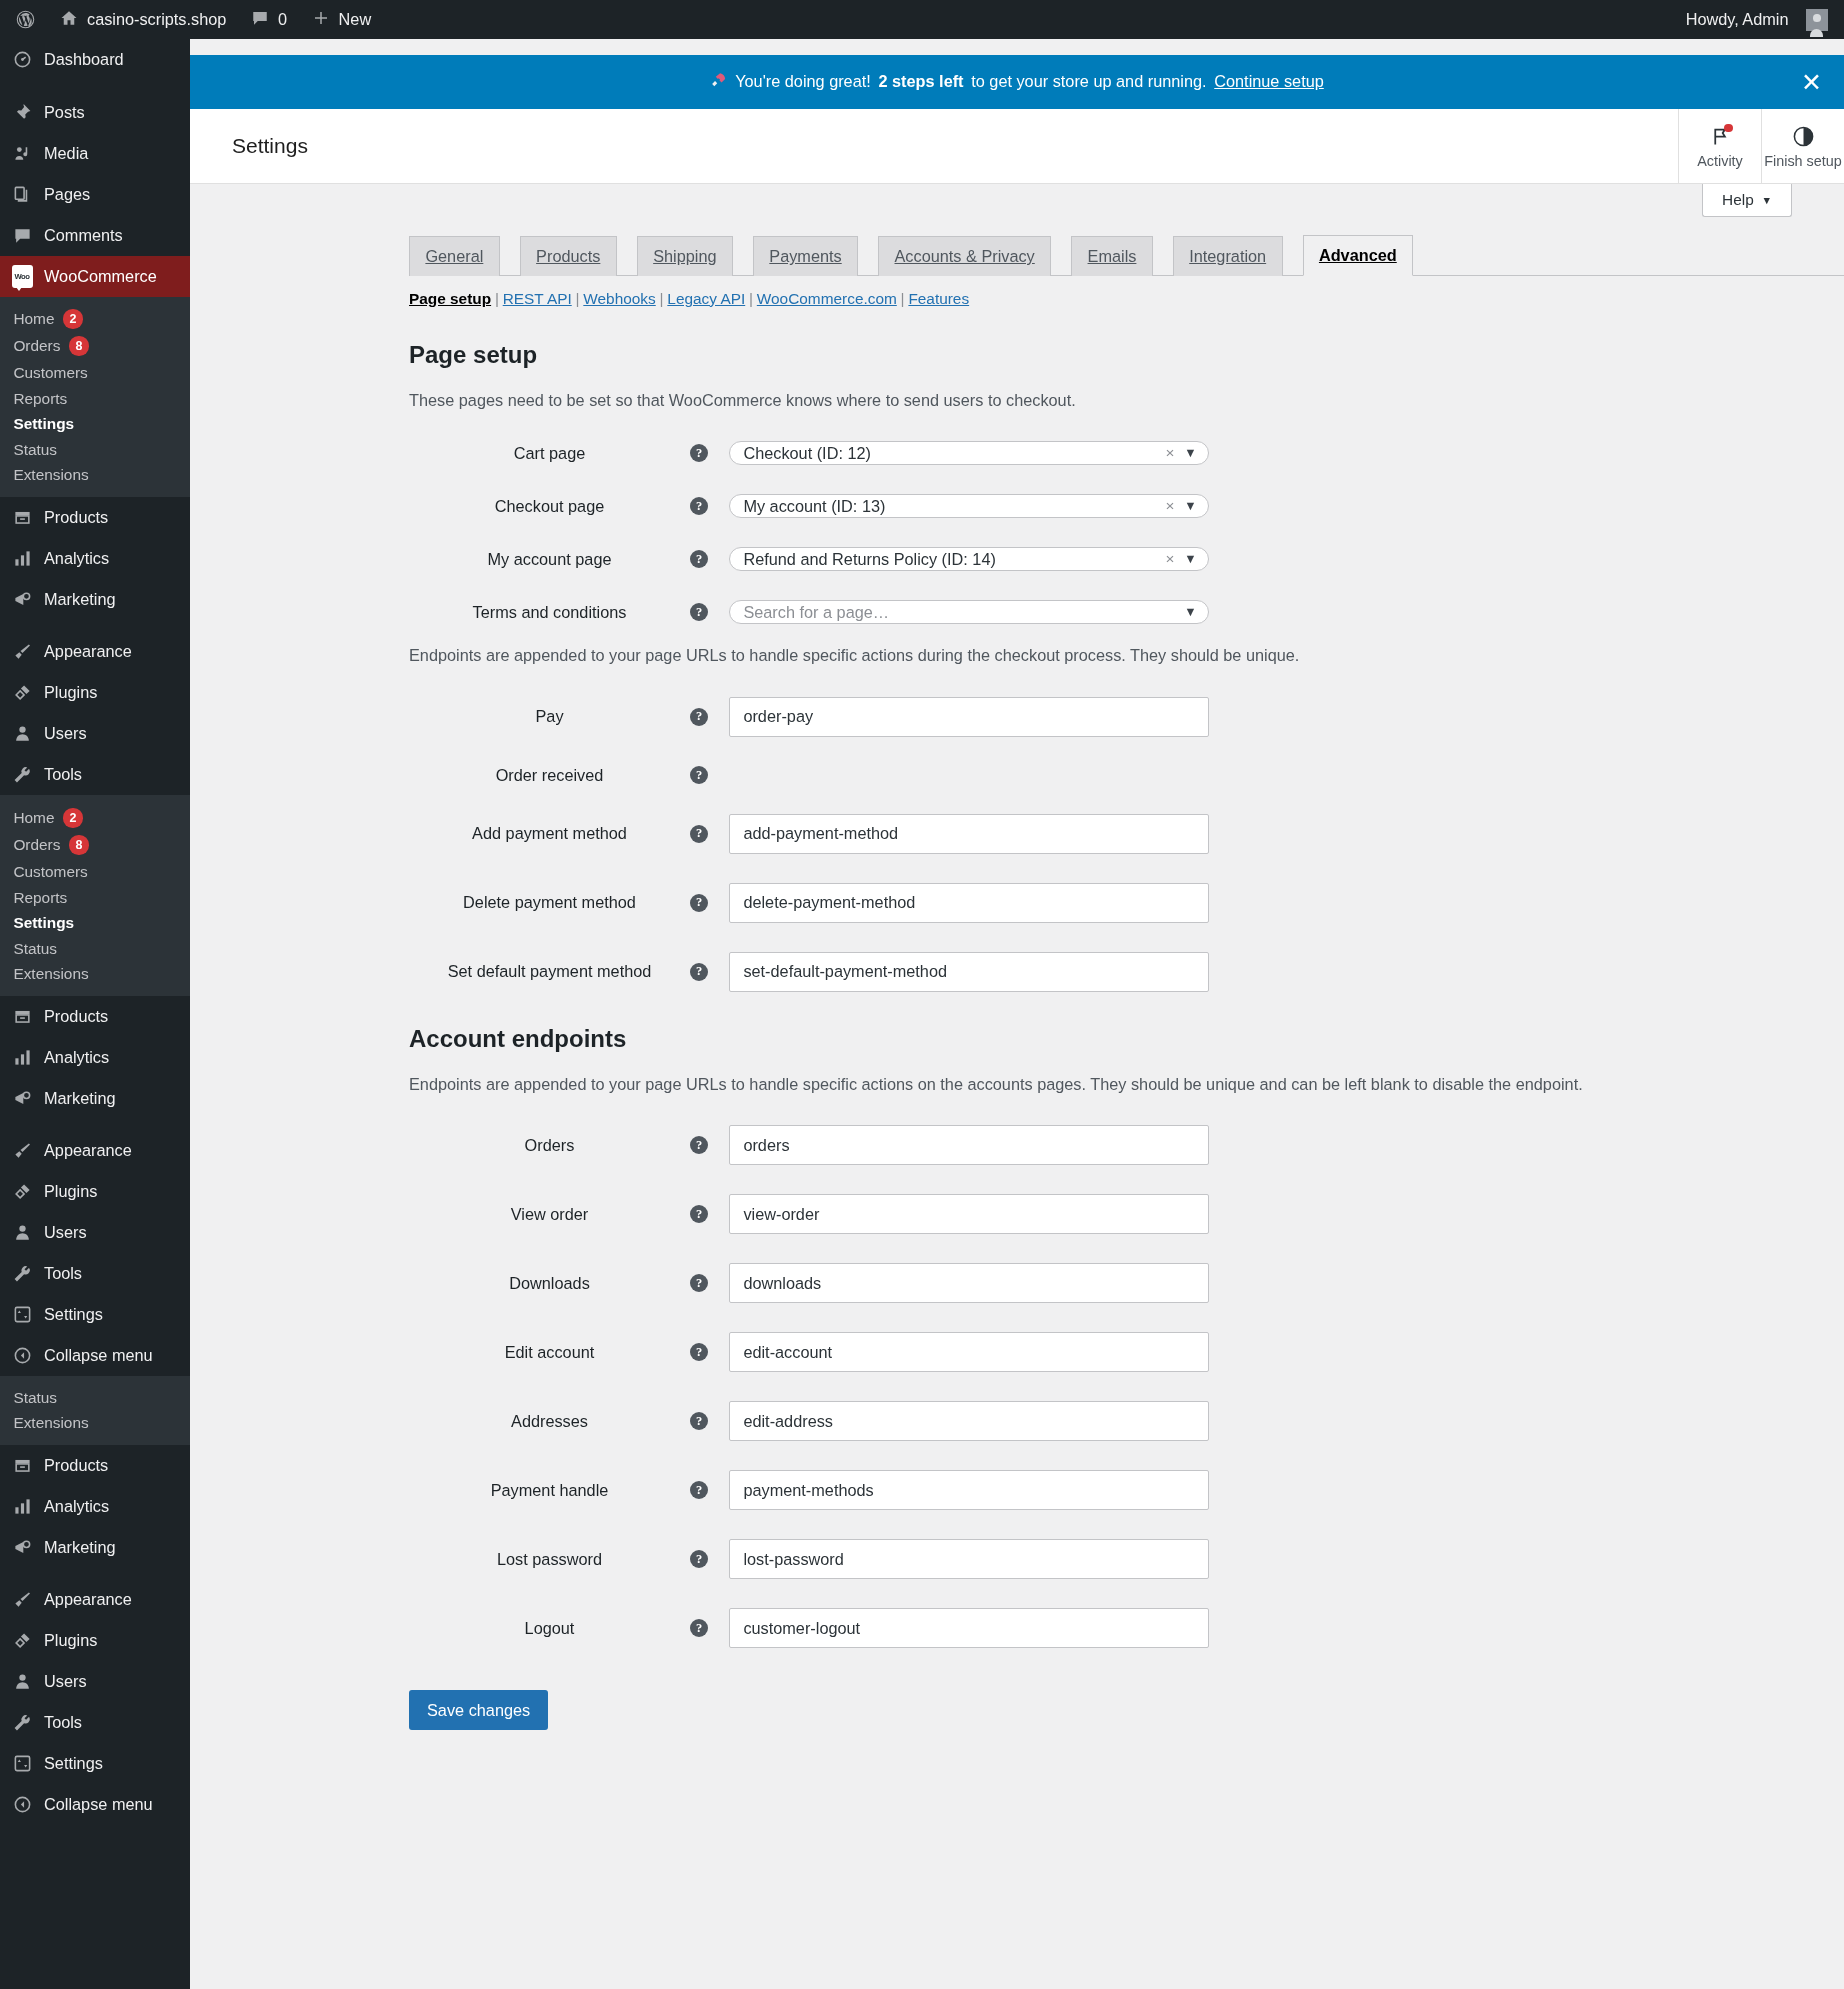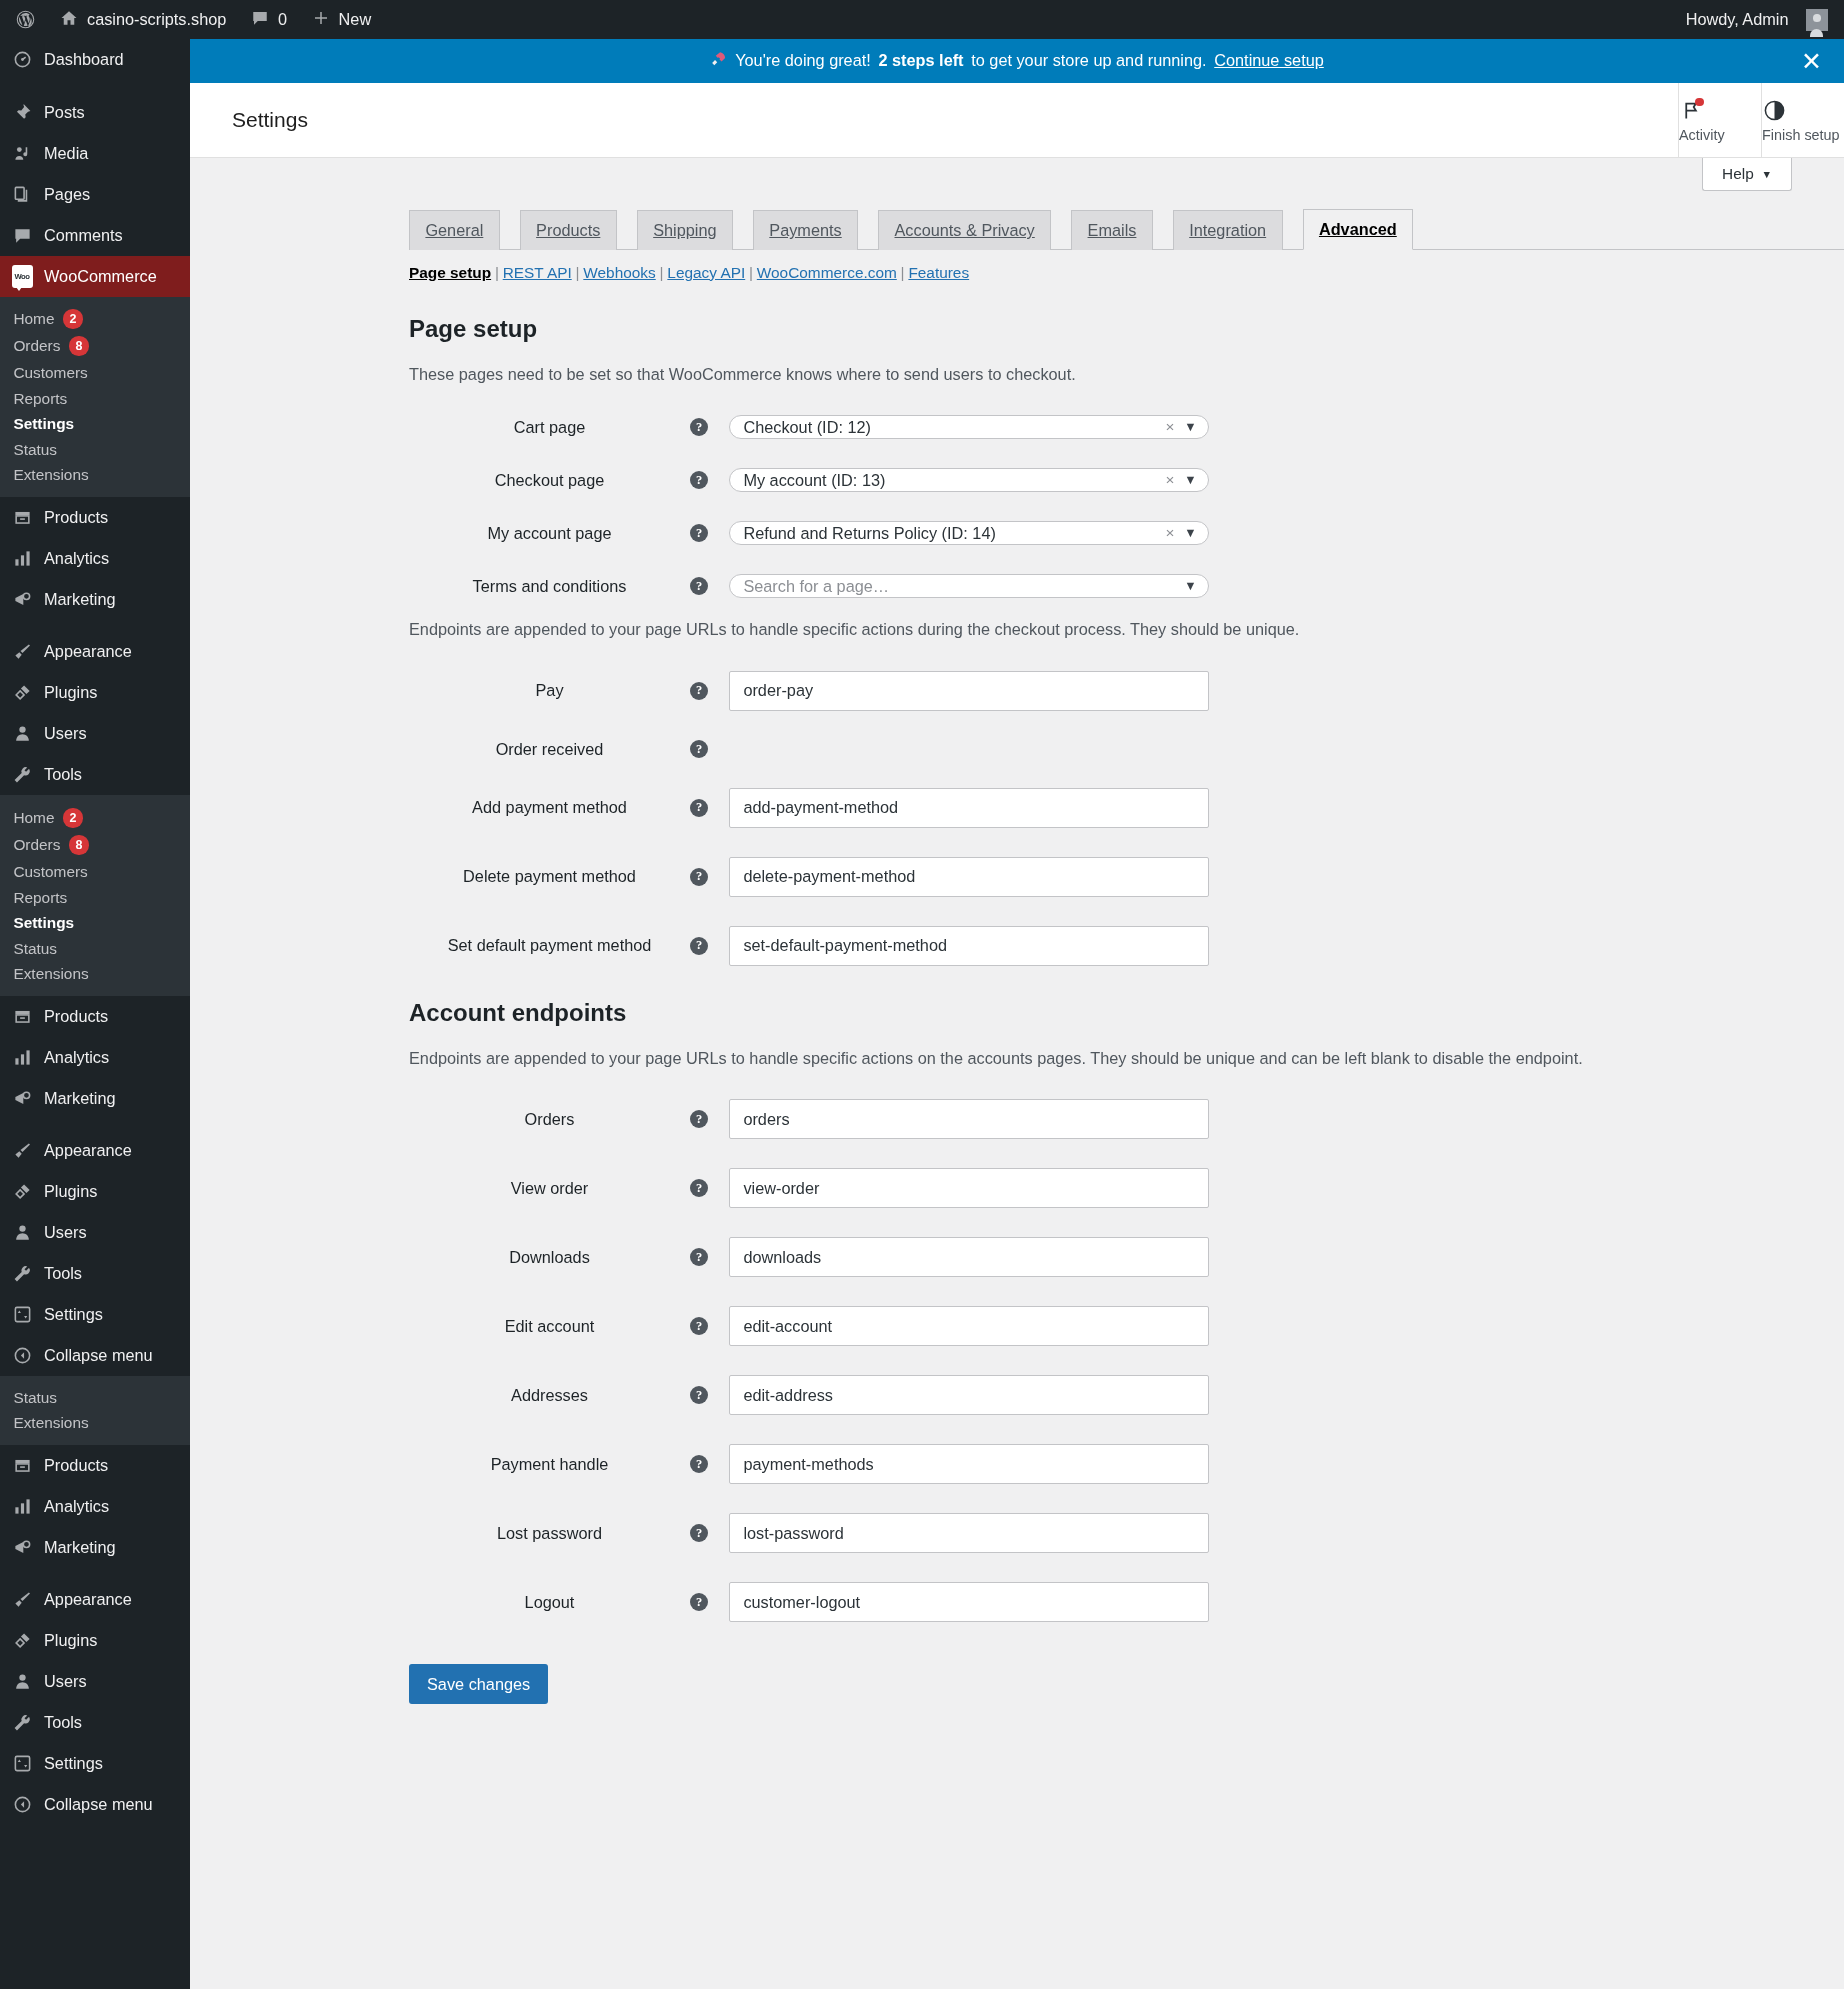--- a/index.html
+++ b/index.html
@@ -78,43 +78,43 @@
   }
   .woo-badge::after{content:"";position:absolute;bottom:-3.8px;left:4.8px;border-left:3.8px solid transparent;border-right:3.8px solid transparent;border-top:4.8px solid #fff;}
 
   
   #content {
     position:absolute; top:39px; left:190px; width:1654px; height:1950px;
     background:#f0f0f1; overflow:hidden;
   }
 
   #store-notice {
-    height:44px; background:#007cba; color:#fff;
+    height:54px; background:#007cba; color:#fff;
     display:flex; align-items:center; justify-content:center;
-    position:relative; font-size:16.3px;
+    position:relative; font-size:16.3px;margin-top:16px;
   }
   #store-notice .msg { display:flex; align-items:center; gap:7.7px; }
   #store-notice a { color:#fff; text-decoration:underline; }
   #store-notice .close {
     position:absolute; right:21px; top:50%; transform:translateY(-50%);
     width:23px;height:23px; display:flex;align-items:center;justify-content:center;
     font-size:25px; line-height:1; font-weight:300; color:#fff;
   }
 
   #wc-header {
     background:#fff; height:75px;
     display:flex; align-items:center; padding:0 0 0 42px;
     border-bottom:1px solid #e0e0e0;
     position:relative;
   }
   #wc-header .title { font-size:21px; color:#1e1e1e; }
   #wc-header .right { position:absolute; right:0; top:0; height:75px; display:flex; }
   .hdr-btn {
     width:83px; height:75px;
-    display:flex; flex-direction:column; align-items:flex-start; justify-content:center;
+    display:flex; flex-direction:column; align-items:center; justify-content:center;
     gap:4.8px; border-left:1px solid #e0e0e0; font-size:14.4px; color:#50575e;
   }
   .hdr-btn .ico { position:relative; width:25px;height:25px; display:flex;align-items:center;justify-content:center;}
   .dot { position:absolute; top:0; right:0; width:8.6px;height:8.6px;border-radius:50%;background:#d63638; }
 
   #help-row { height:38px; background:#f0f0f1; position:relative; }
   #help-btn {
     position:absolute; right:52px; top:0;
     height:33px; min-width:90px; background:#fff;
     border:1px solid #c3c4c7; border-top:none;

